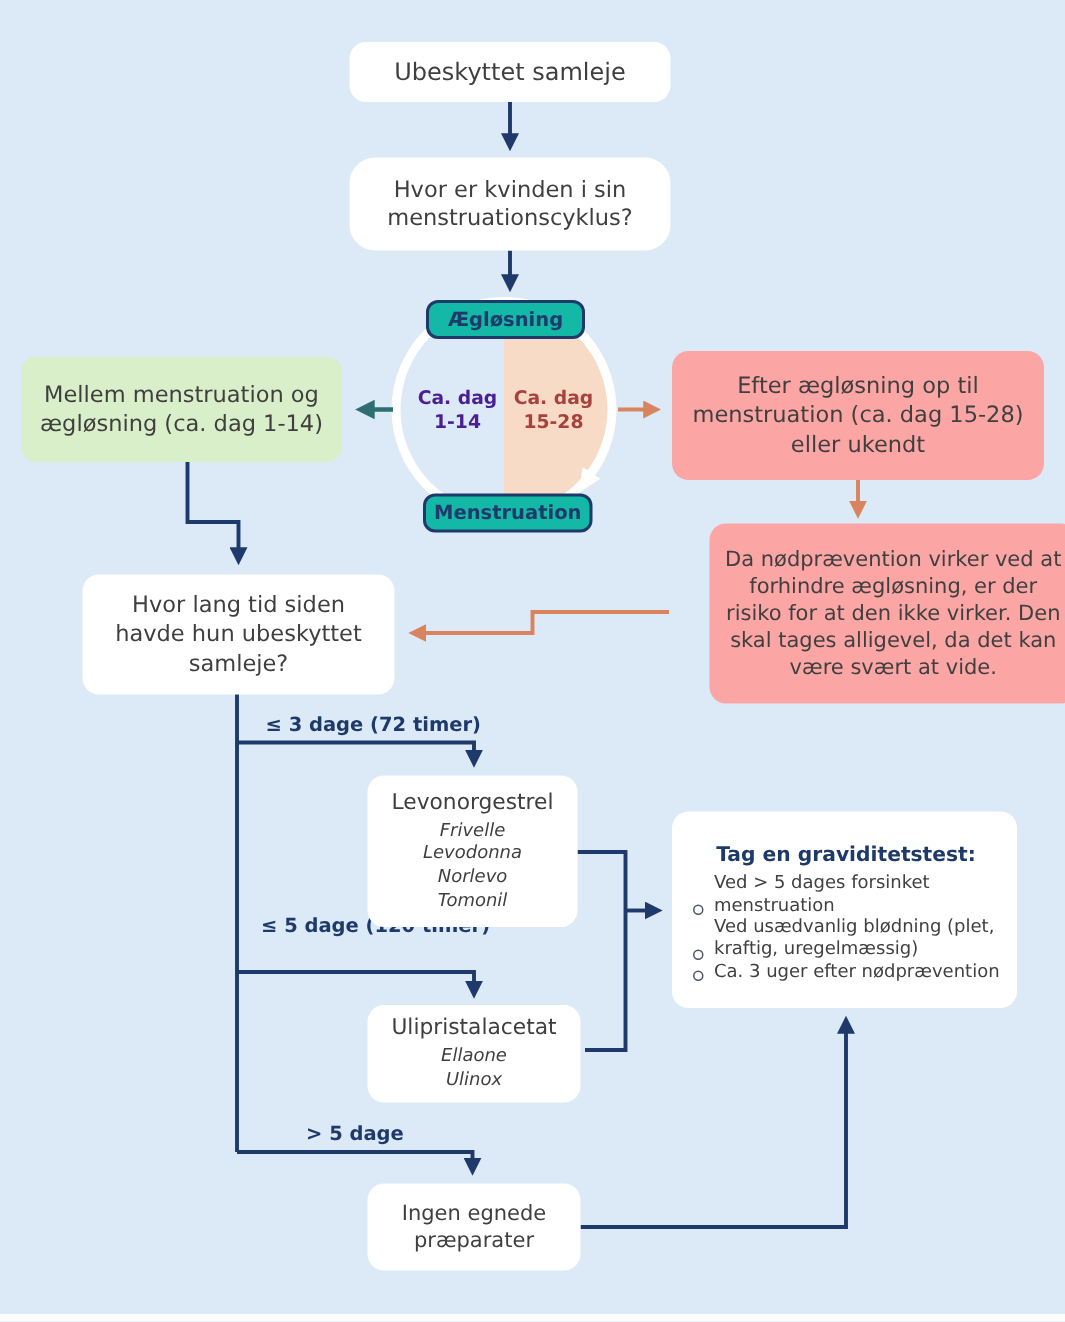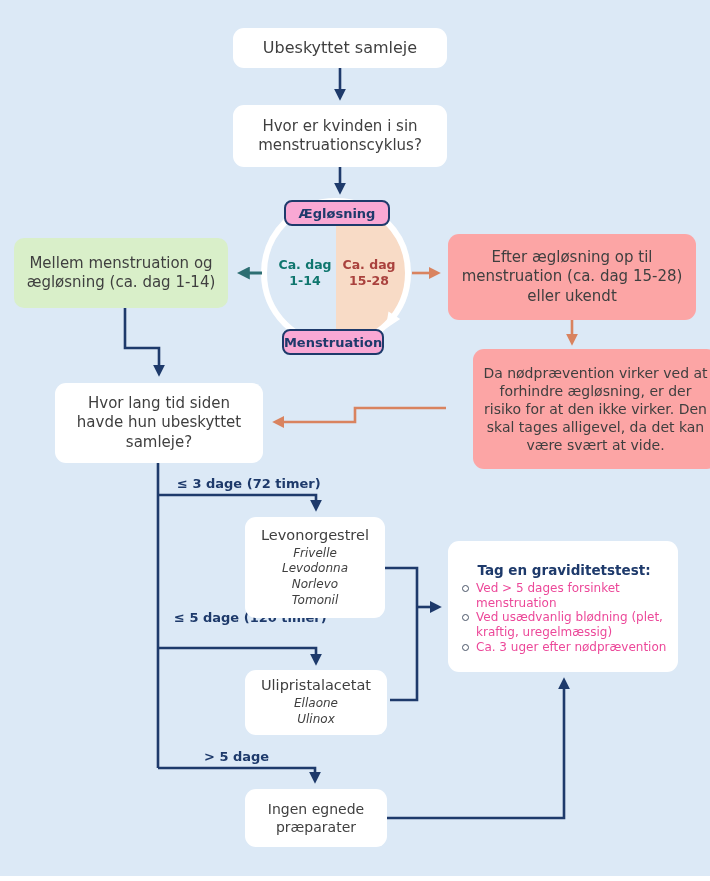--- a/index.html
+++ b/index.html
@@ -18,21 +18,21 @@
     position:absolute;z-index:2;
     display:flex;align-items:center;justify-content:center;
     text-align:center;
     box-sizing:border-box;
     color:#3f3f3f;
   }
   .white{background:#ffffff;border-radius:11px;}
   .green{background:#d9efc9;border-radius:10px;}
   .peach{background:#fca5a5;border-radius:11px;}
   .chip{
-    background:#f9a8d4;
+    background:#14b8a6;
     border:2px solid #1e3a6b;
     border-radius:8px;
     font-weight:bold;color:#1e3a6b;font-size:13px;
   }
   .daylabel{
     font-weight:bold;font-size:12.5px;line-height:1.3;
     background:transparent;
   }
   .branch-label{
     position:absolute;z-index:2;
@@ -42,21 +42,21 @@
   .med-title{font-size:14.5px;color:#3f3f3f;margin-bottom:3px;white-space:nowrap;}
   .brand{font-style:italic;font-size:12px;line-height:1.3;color:#3f3f3f;}
   .test-box{
     flex-direction:column;align-items:stretch;justify-content:flex-start;
     padding:21px 10px 6px 12px;text-align:left;
   }
   .test-title{
     font-weight:bold;color:#1e3a6b;font-size:13.5px;
     text-align:center;margin-bottom:3px;
   }
-  .test-item{display:flex;align-items:flex-start;font-size:12px;line-height:1.22;color:#ec4899;}
+  .test-item{display:flex;align-items:flex-end;font-size:12px;line-height:1.22;color:#404040;}
   .bullet{
     flex:0 0 auto;width:5px;height:5px;border:1.4px solid #4a5568;border-radius:50%;
     margin:4px 7px 0 2px;
   }
   .fs15{font-size:15px;line-height:1.3;padding:4px 10px;}
   .fs14{font-size:14px;line-height:1.3;padding:6px 10px;}
   .bottom-strip{position:absolute;left:0;bottom:0;width:710px;height:5px;background:#ffffff;z-index:3;}
 </style>
 </head>
 <body>
@@ -103,33 +103,33 @@
 
     <g stroke="#2d6e72" stroke-width="3" fill="none">
       <path d="M262,273 H242" marker-end="url(#mTeal)"></path>
     </g>
   </svg>
 
   <div class="node white fs15" style="left:233px;top:28px;width:214px;height:40px;font-size:16px;">
     <span>Ubeskyttet samleje</span>
   </div>
 
-  <div class="node white fs15" style="left:233px;top:105px;width:214px;height:62px;">
+  <div class="node white fs15" style="left:233px;top:105px;width:214px;height:62px;border-radius:17px;">
     <span>Hvor er kvinden i sin menstruationscyklus?</span>
   </div>
 
   <div class="node chip" style="left:284px;top:200px;width:106px;height:26px;">
     <span>Ægløsning</span>
   </div>
 
-  <div class="node chip" style="left:282px;top:329px;width:102px;height:26px;">
+  <div class="node chip" style="left:282px;top:329px;width:113px;height:26px;">
     <span>Menstruation</span>
   </div>
 
-  <div class="node daylabel" style="left:273px;top:255px;width:64px;height:36px;color:#0f766e;">
+  <div class="node daylabel" style="left:273px;top:255px;width:64px;height:36px;color:#4c1d95;">
     <span>Ca. dag 1-14</span>
   </div>
 
   <div class="node daylabel" style="left:336px;top:255px;width:66px;height:36px;color:#a9413d;">
     <span>Ca. dag 15-28</span>
   </div>
 
   <div class="node green fs15" style="left:14px;top:238px;width:214px;height:70px;">
     <span>Mellem menstruation og ægløsning (ca. dag 1-14)</span>
   </div>

